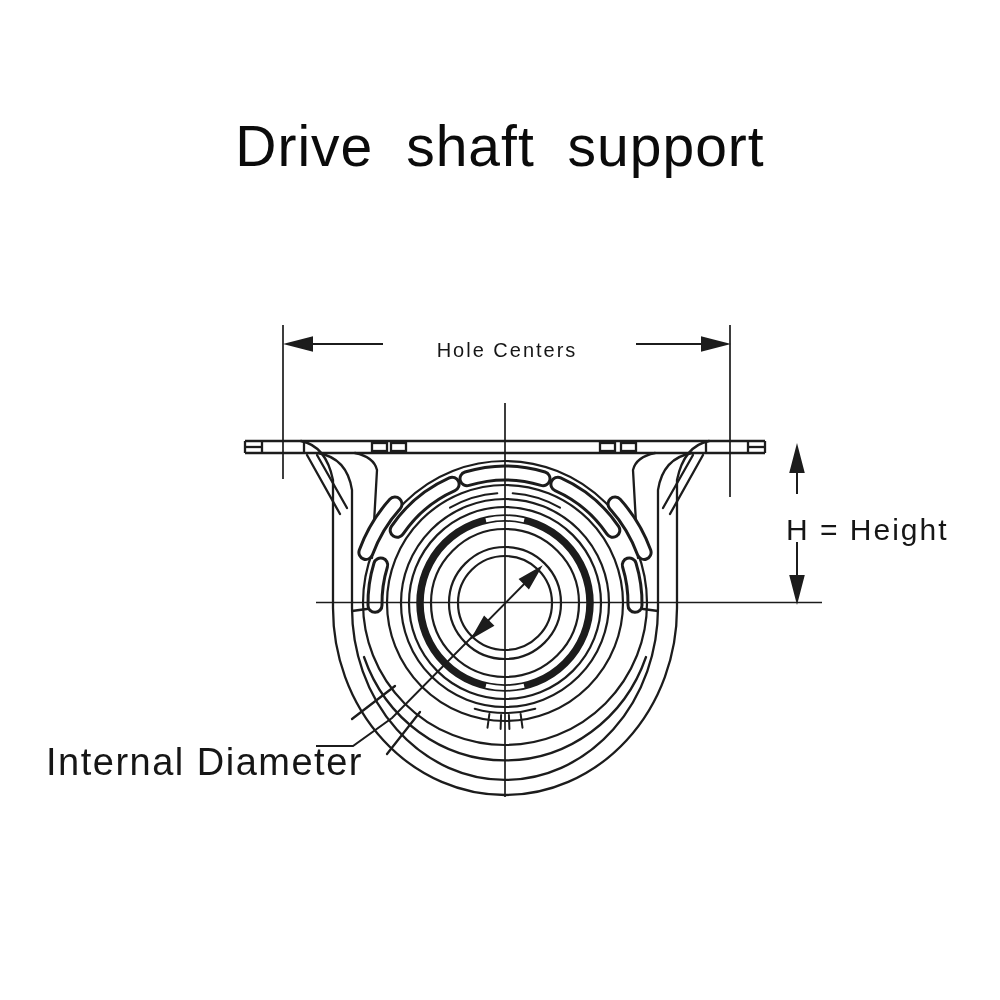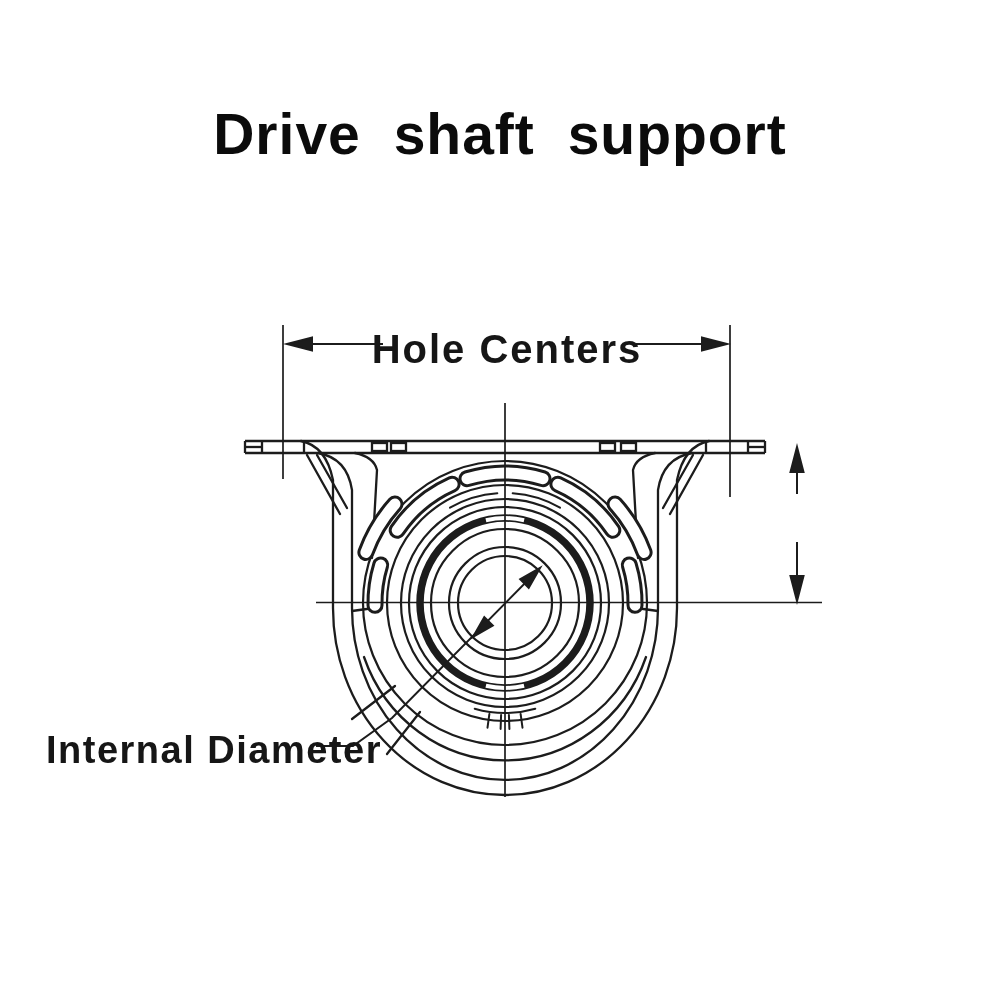--- a/index.html
+++ b/index.html
@@ -8,34 +8,35 @@
     background:#ffffff;
     font-family:"Liberation Sans","DejaVu Sans",sans-serif;
     position:relative;
     overflow:hidden;
   }
   .stage{position:absolute;inset:0;width:1000px;height:1000px;}
   svg.drawing{position:absolute;left:0;top:0;width:1000px;height:1000px;}
   .lbl{
     position:absolute;
     color:#161616;
-    font-weight:700;
+    font-weight:400;
     white-space:nowrap;
     user-select:none;
+    margin-top:12px;
   }
   .title{
     top:101px;left:500px;transform:translateX(-50%);
     font-size:57px;
     letter-spacing:1px;
     word-spacing:16px;
     color:#0b0b0b;
   }
   .hole-centers{
     top:327px;left:507px;transform:translateX(-50%);
-    font-size:40px;
+    font-size:20px;
     letter-spacing:2px;
   }
   .h-height{
     top:501px;left:786px;
     font-size:30px;
     letter-spacing:2px;
   }
   .internal-diameter{
     top:729px;left:46px;
     font-size:38px;
@@ -151,16 +152,17 @@
 
     <g stroke="#1c1c1c" stroke-width="2" fill="none">
       <polyline points="316,746 353,746 392,718 538,570"></polyline>
       <polygon fill="#1c1c1c" points="540,568 528.7,587.8 520.2,579.3"></polygon>
       <polygon fill="#1c1c1c" points="473,637 492.8,625.6 484.3,617.2"></polygon>
     </g>
   </svg>
 
   <div class="lbl hole-centers">Hole Centers</div>
 
+  <div class="lbl h-height">H = Height</div>
 
   <div class="lbl internal-diameter">Internal Diameter</div>
 
 </div>
 
 </body></html>

